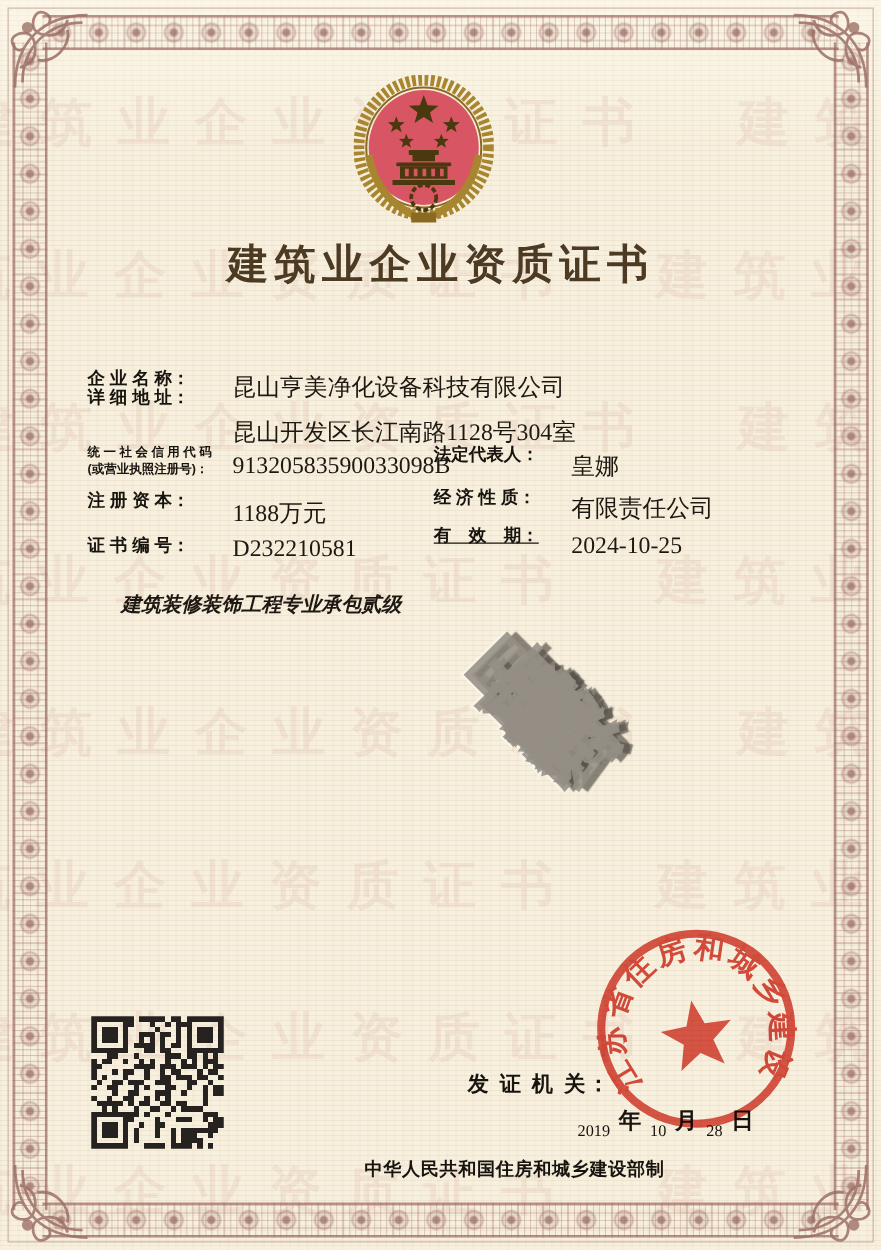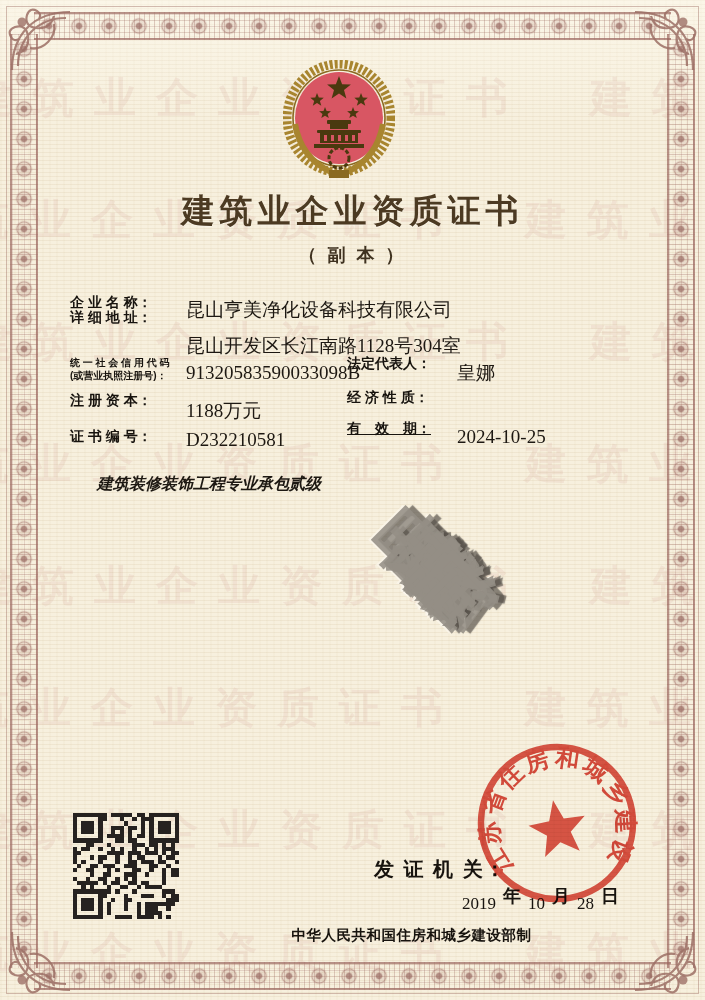--- a/index.html
+++ b/index.html
@@ -63,23 +63,23 @@
     position:absolute; left:0; right:0; top:243px; z-index:3;
     text-align:center; font-size:18px; font-weight:bold; letter-spacing:3px; color:#3f3220;
   }
   
   .lab{position:absolute; z-index:3; font-weight:bold; color:#17130e; font-size:14px; white-space:nowrap;}
   .val{position:absolute; z-index:3; color:#1d1812; font-size:19px; white-space:nowrap;
        font-family:"Liberation Serif","DejaVu Serif",serif;}
   .lab.small{font-size:10px; line-height:12px;}
   .qual-val{font-weight:bold; font-size:16px;font-style:italic;}
   
-  .issuer{position:absolute; left:374px; top:856px; z-index:3; font-weight:bold; font-size:20px; color:#17130e; letter-spacing:2px;}
+  .issuer{position:absolute; left:374px; top:856px; z-index:3; font-weight:bold; font-size:17px; color:#17130e; letter-spacing:2px;}
   .date-row{position:absolute; left:458px; top:884px; z-index:3; color:#17130e; white-space:nowrap;}
-  .date-row .num{font-family:"Liberation Serif","DejaVu Serif",serif; font-size:17px; position:relative; top:7px; margin:0 4px;}
+  .date-row .num{font-family:"Liberation Serif","DejaVu Serif",serif; font-size:13px; position:relative; top:7px; margin:0 4px;}
   .date-row .unit{font-weight:bold; font-size:18px; margin:0 3px;}
   .maker{position:absolute; left:0; right:-118px; top:926px; z-index:3; text-align:center;
          font-weight:bold; font-size:14.5px; color:#17130e; letter-spacing:.5px;}
   
   .qr{position:absolute; left:73px; top:813px; z-index:3;}
   .seal{position:absolute; left:472px; top:738px; z-index:4; transform:rotate(-10deg); opacity:.9; mix-blend-mode:multiply;}
   .watermark{
     position:absolute; left:372px; top:505px; z-index:5; pointer-events:none;
     transform:translate(-50%,-50%) rotate(-45deg);
   }
@@ -178,37 +178,37 @@
         <rect x="62" y="75" width="3" height="6"></rect>
       <rect x="69" y="75" width="3" height="6"></rect>
     </g>
     <circle cx="56" cy="98" r="10" fill="none" stroke="#4a390f" stroke-width="3" stroke-dasharray="4 2"></circle>
     <path d="M12,64 q6,34 36,48" fill="none" stroke="#a8852f" stroke-width="6"></path>
     <path d="M100,64 q-6,34 -36,48" fill="none" stroke="#a8852f" stroke-width="6"></path>
     <rect x="46" y="110" width="20" height="8" fill="#8a6a22"></rect>
   </svg>
 
   <div class="title">建筑业企业资质证书</div>
-  <div class="subtitle">（ 副 本 ）</div>
 
   <div class="lab" style="left:70px; top:294px; width:112px;">企 业 名 称：</div>
   <div class="val" style="left:186px; top:297px;">昆山亨美净化设备科技有限公司</div>
 
   <div class="lab" style="left:70px; top:309px; width:112px;">详 细 地 址：</div>
   <div class="val" style="left:186px; top:333px;">昆山开发区长江南路1128号304室</div>
 
   <div class="lab small" style="left:70px; top:357px;">统 一 社 会 信 用 代 码</div>
   <div class="lab small" style="left:70px; top:370px;">(或营业执照注册号)：</div>
   <div class="val" style="left:186px; top:362px;">91320583590033098B</div>
   <div class="lab" style="left:347px; top:355px;">法定代表人：</div>
   <div class="val" style="left:457px; top:360px;">皇娜</div>
 
   <div class="lab" style="left:70px; top:392px; width:112px;">注 册 资 本：</div>
   <div class="val" style="left:186px; top:398px;">1188万元</div>
   <div class="lab" style="left:347px; top:389px;">经 济 性 质：</div>
+  <div class="val" style="left:457px; top:394px;">有限责任公司</div>
 
   <div class="lab" style="left:70px; top:428px; width:112px;">证 书 编 号：</div>
   <div class="val" style="left:186px; top:429px;">D232210581</div>
   <div class="lab" style="left:347px; top:420px;text-decoration:underline;">有　效　期：</div>
   <div class="val" style="left:457px; top:426px;">2024-10-25</div>
 
   <div class="val qual-val" style="left:97px; top:474px;">建筑装修装饰工程专业承包贰级</div>
 
   <div class="issuer">发 证 机 关：</div>
   <div class="date-row">

